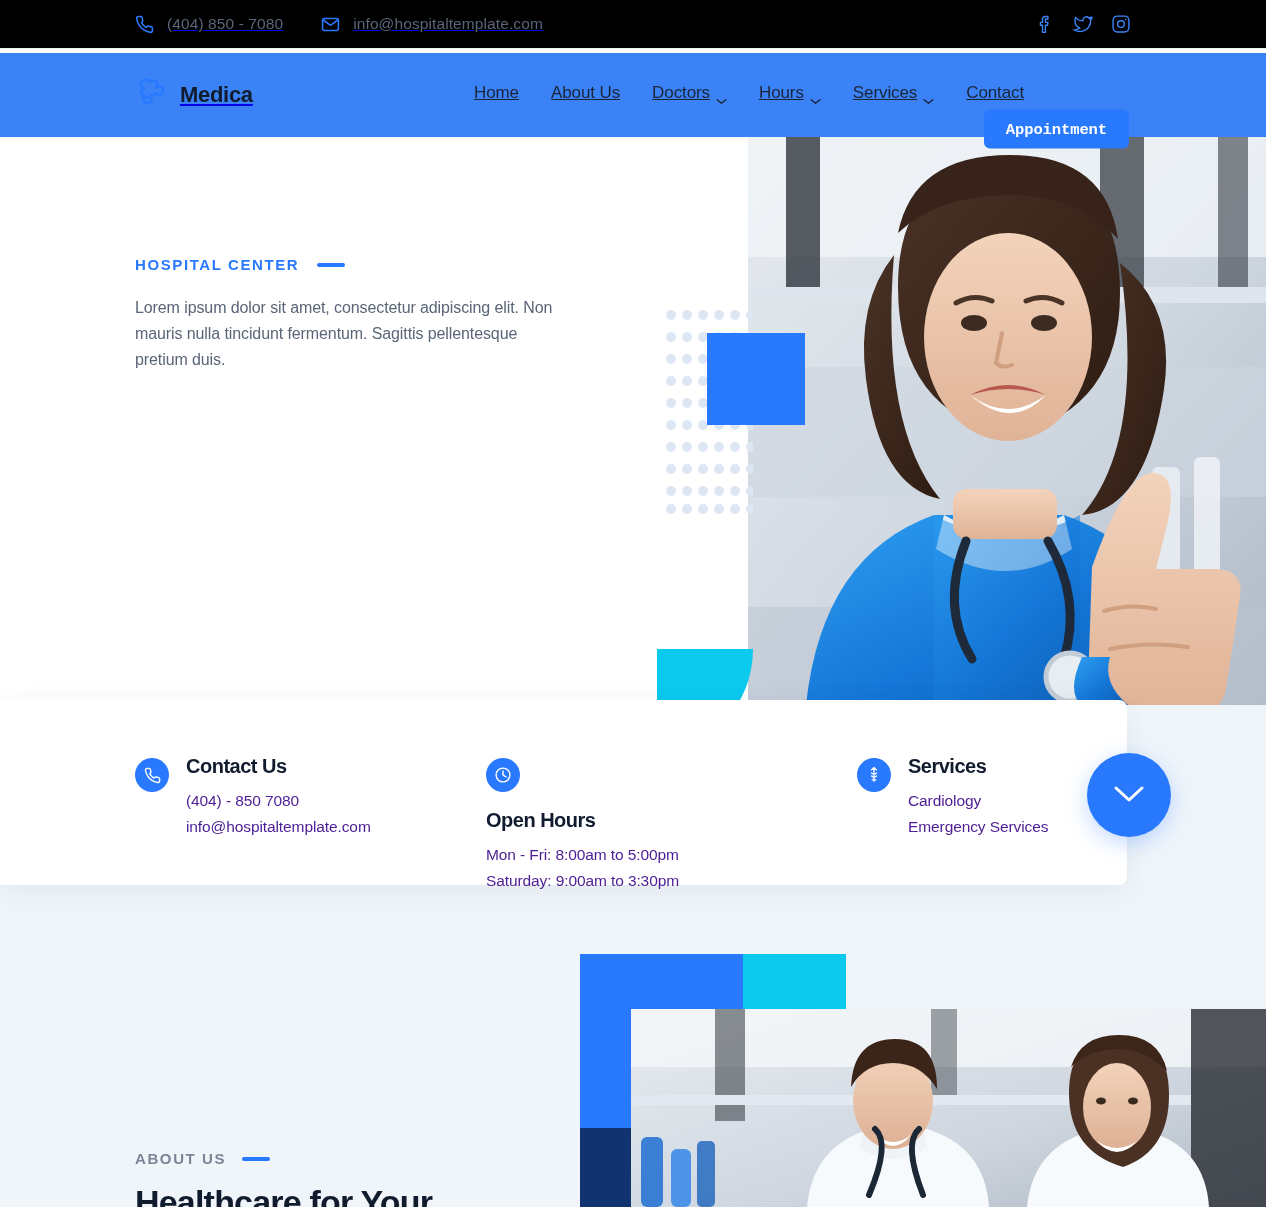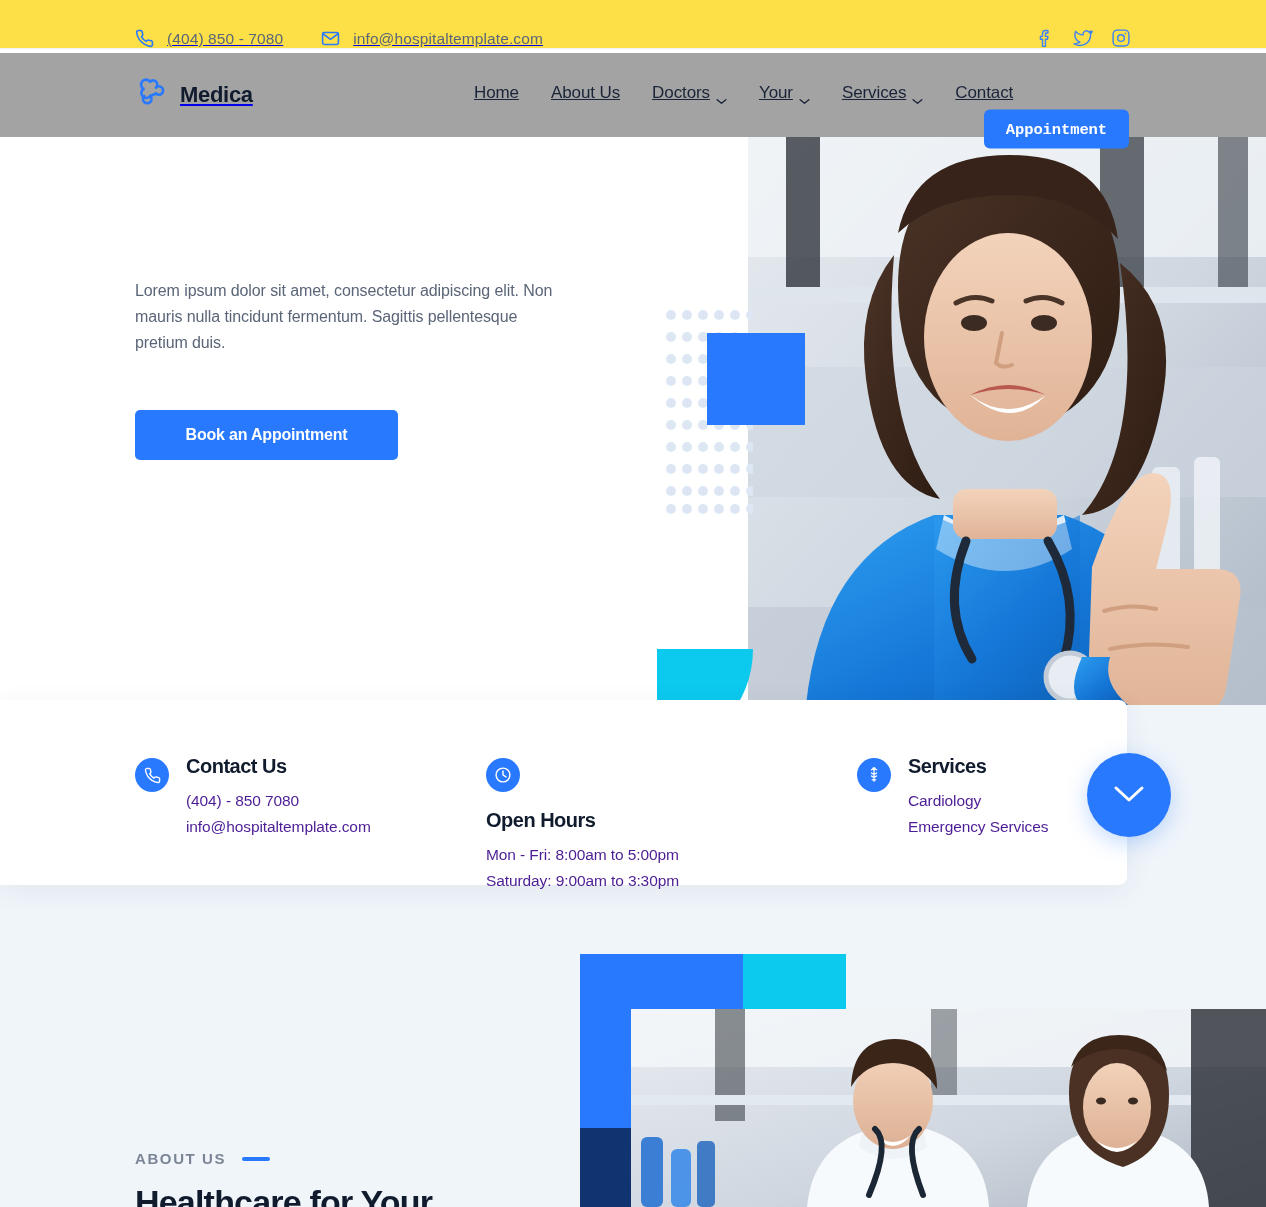--- a/index.html
+++ b/index.html
@@ -7,34 +7,34 @@
   body {
     font-family:"Liberation Sans", sans-serif;
     background:#ffffff;
     color:#111b2e;
     -webkit-font-smoothing:antialiased;
   }
 
   
   .topbar{
     position:absolute; left:0; top:0; width:1266px; height:49px;
-    background:#fde047; border-bottom:1px solid #edf1f6;
-    display:flex; align-items:flex-end;
+    background:#000000; border-bottom:1px solid #edf1f6;
+    display:flex; align-items:center;
   }
   .topbar-left{ display:flex; align-items:center; margin-left:135px; gap:38px; }
   .tb-item{ display:flex; align-items:center; gap:13px; }
   .tb-item .txt{ font-size:15.5px; color:#5a6577; letter-spacing:.1px; }
   .tb-ico{ width:19px; height:19px; display:block; }
   .topbar-right{ position:absolute; right:135px; display:flex; align-items:center; gap:18px; }
   .soc{ width:20px; height:20px; display:block; cursor:pointer; }
 
   
   .navbar{
     position:absolute; left:0; top:53px; width:1266px; height:84px;
-    background:#a3a3a3; z-index:40;
+    background:#3b82f6; z-index:40;
   }
   .logo{ position:absolute; left:135px; top:22px; display:flex; align-items:center; gap:11px; cursor:pointer; }
   .logo-name{ font-size:22px; font-weight:bold; color:#111b2e; letter-spacing:-.3px; }
   .nav-links{
     position:absolute; left:474px; top:30px; display:flex; align-items:center; gap:32px;
   }
   .nav-link{
     font-size:17px; color:#1a2438; font-weight:500; letter-spacing:-.1px;
     display:flex; align-items:center; gap:6px; cursor:pointer; white-space:nowrap;
   }
@@ -192,21 +192,21 @@
     <a class="nav-link" href="#">
       <span>Doctors</span>
       <span class="chev-sm">
         <svg viewBox="0 0 12 8" width="11" height="7" fill="none" stroke="#1a2438" stroke-width="1.6" stroke-linecap="round" stroke-linejoin="round">
             <path d="M1 2l5 4 5-4"></path>
           </svg>
       </span>
     </a>
 
     <a class="nav-link" href="#">
-      <span>Your</span>
+      <span>Hours</span>
       <span class="chev-sm">
         <svg viewBox="0 0 12 8" width="11" height="7" fill="none" stroke="#1a2438" stroke-width="1.6" stroke-linecap="round" stroke-linejoin="round">
             <path d="M1 2l5 4 5-4"></path>
           </svg>
       </span>
     </a>
 
     <a class="nav-link" href="#">
       <span>Services</span>
       <span class="chev-sm">
@@ -353,22 +353,25 @@
           <circle cx="70" cy="200" r="5"></circle>
           <circle cx="86" cy="200" r="5"></circle>
       </g>
     </svg>
   </div>
 
   <div class="blue-sq"></div>
   <div class="cyan-q"></div>
 
   <div class="hero-copy">
+    <div class="eyebrow">
+      <span class="eyebrow-txt">HOSPITAL CENTER</span>
+      <span class="eyebrow-dash"></span>
+    </div>
     <p class="hero-p">Lorem ipsum dolor sit amet, consectetur adipiscing elit. Non mauris nulla tincidunt fermentum. Sagittis pellentesque pretium duis.</p>
-    <button class="book-btn">Book an Appointment</button>
   </div>
 </div>
 
 <div class="lower-bg"></div>
 
 <div class="info-card">
   <div class="info-inner">
 
     <div class="info-col c1">
       <span class="circ">

